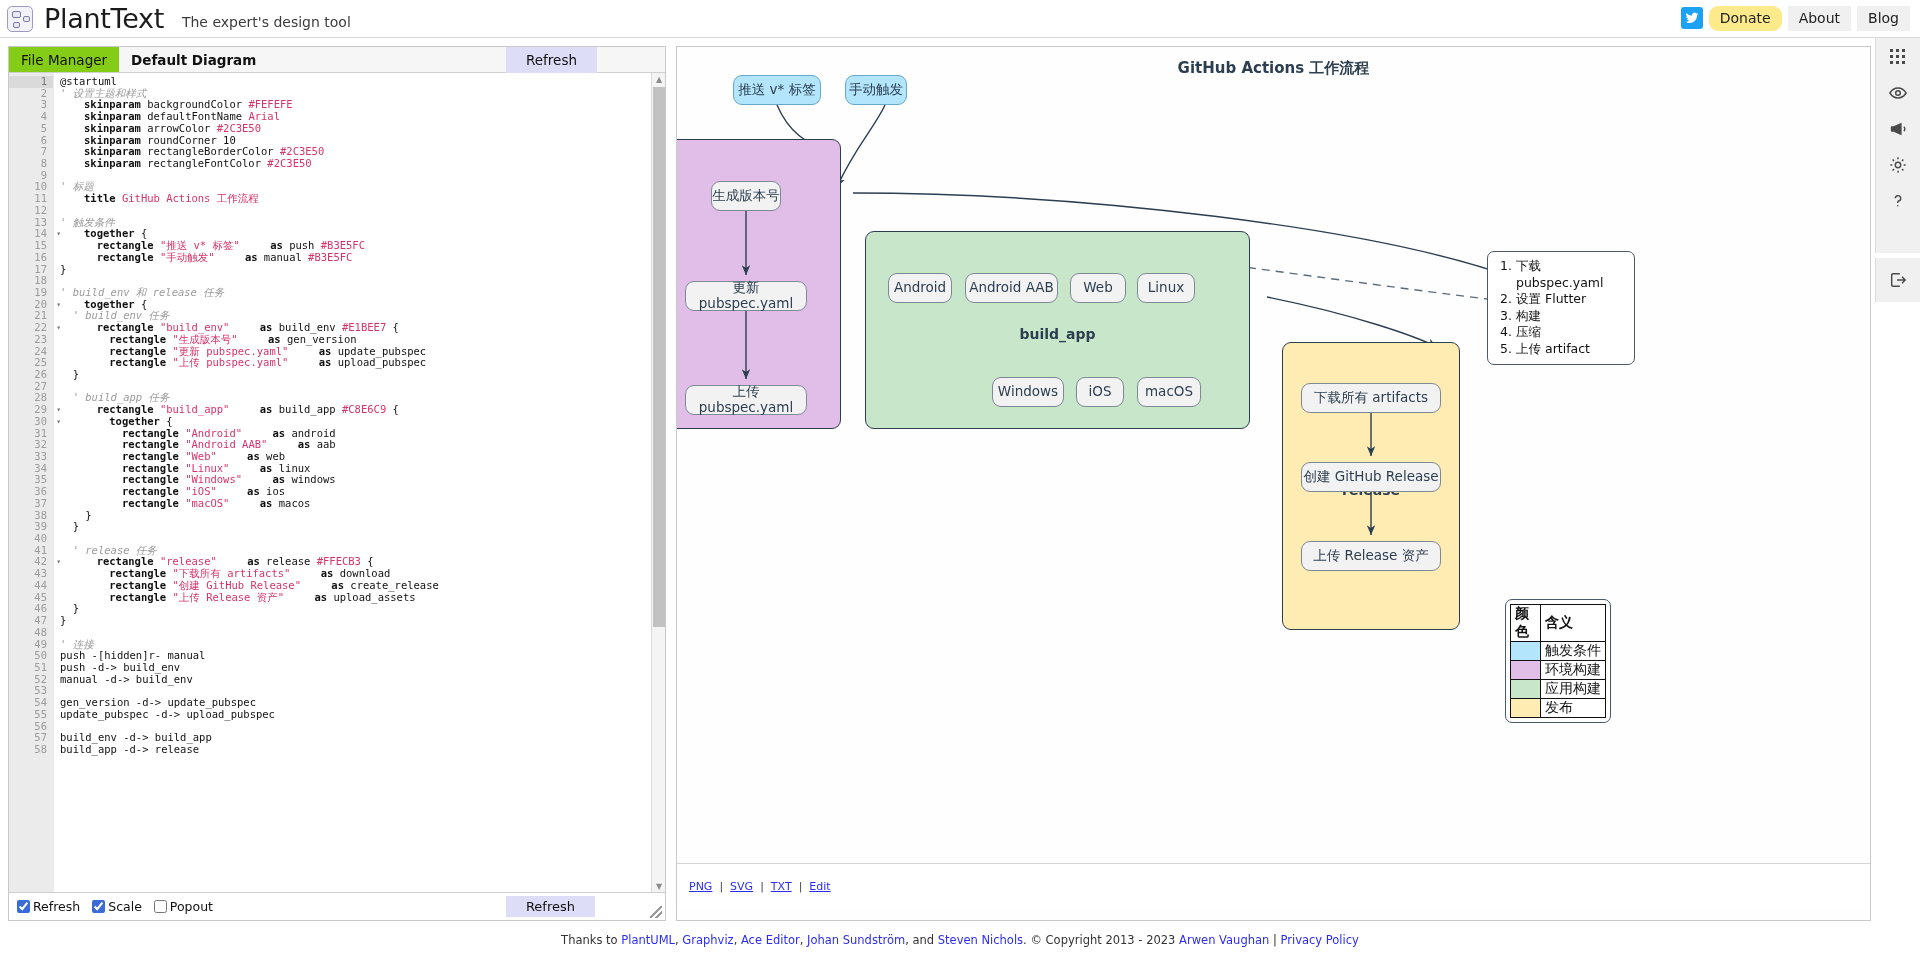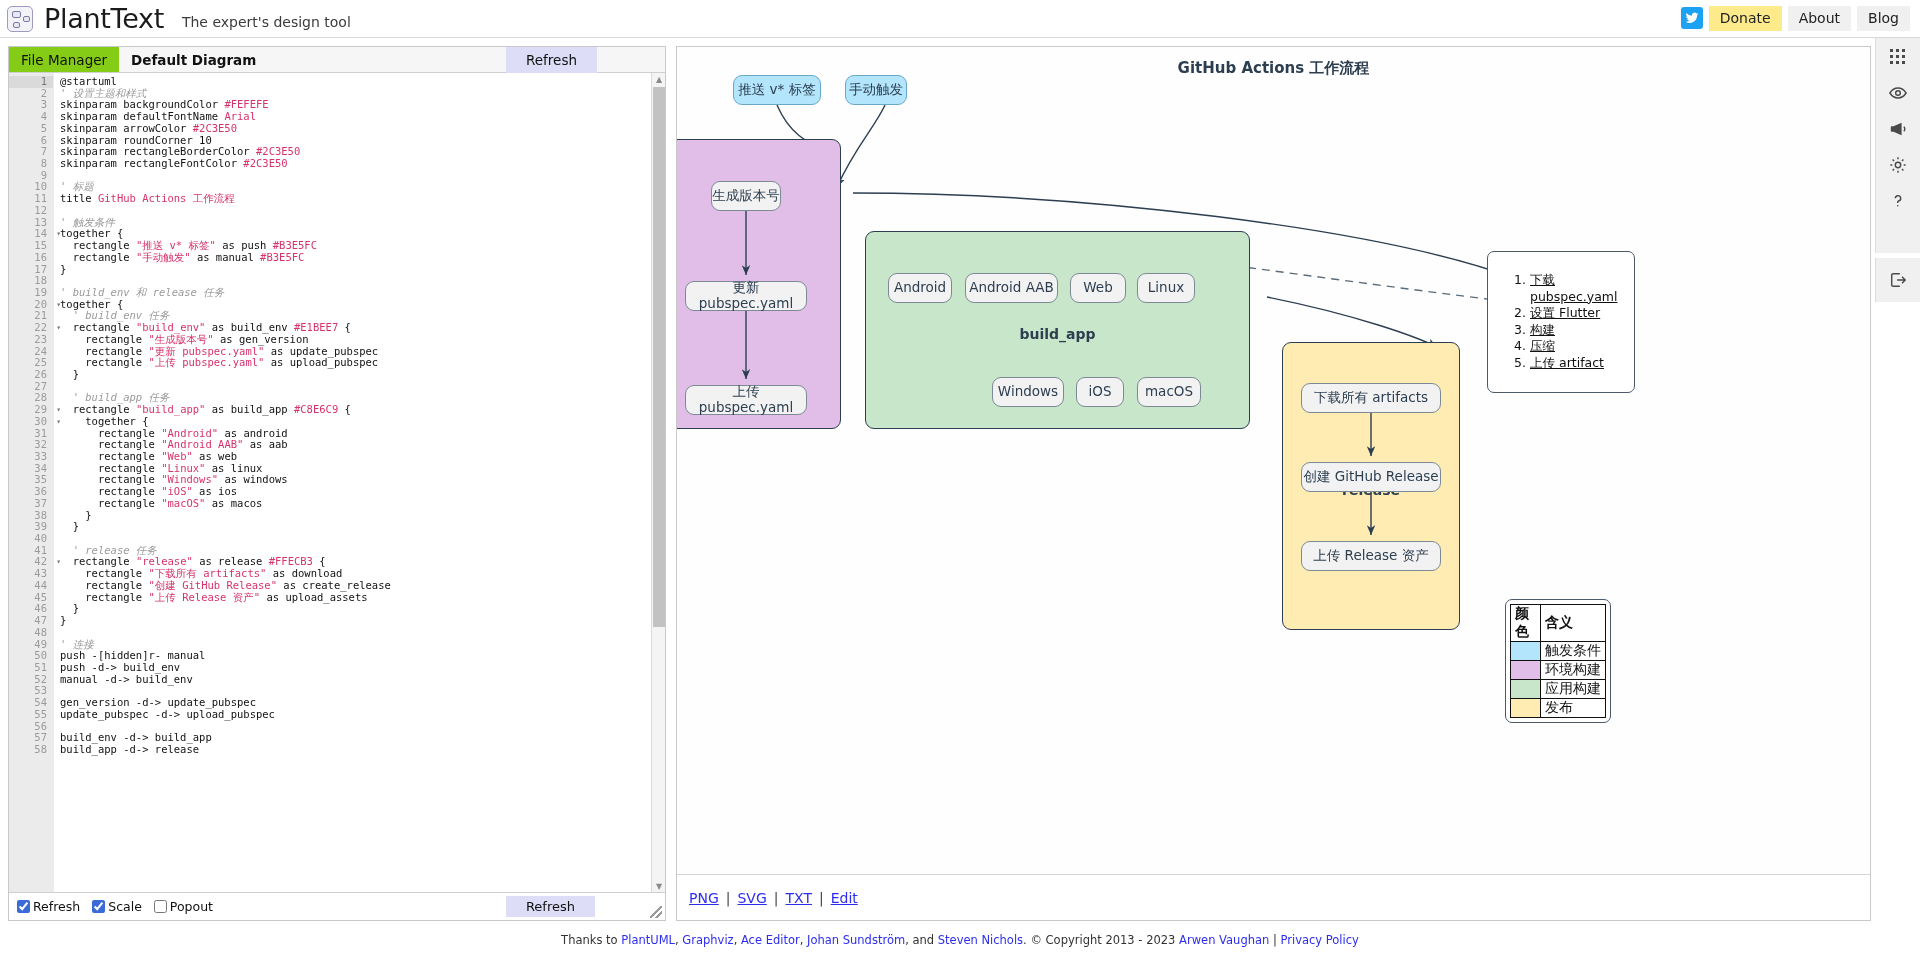--- a/index.html
+++ b/index.html
@@ -39,21 +39,21 @@
   .header-right { margin-left: auto; display: flex; align-items: center; gap: 6px; padding-right: 10px; }
   .twitter-btn {
     width: 22px; height: 22px; background: #1da1f2; border-radius: 3px;
     display: flex; align-items: center; justify-content: center;
   }
   .twitter-btn svg { width: 14px; height: 14px; fill: #fff; }
   .nav-btn {
     font-size: 14px; color: #222; padding: 5px 11px; background: #f0f0f0;
     text-decoration: none; line-height: 1.1;
   }
-  .nav-btn.donate { background: #fdeb8b; }
+  .nav-btn.donate { background: #fdeb8b; border-radius: 9px; }
 
   
   .editor-panel {
     position: absolute; left: 8px; top: 46px; width: 658px; height: 875px;
     border: 1px solid #c9c9c9; background: #fff;
   }
   .editor-tabs {
     height: 26px; background: #f6f6f6; border-bottom: 1px solid #cfcfcf;
     display: flex; align-items: stretch; position: relative;
   }
@@ -84,21 +84,21 @@
     position: absolute; right: -8px; top: 0; color: #777; font-size: 8px;
   }
   .code {
     flex: 1; padding-top: 3px; padding-left: 6px;
     font-family: "DejaVu Sans Mono", monospace; font-size: 10.5px;
     color: #111; white-space: pre; overflow: hidden;
     position: relative;
   }
   .code div { height: 11.73px; line-height: 11.73px; }
   .cm { color: #9a9a9a; font-style: italic; }
-  .kw { font-weight: normal; color: #111; }
+  .kw { font-weight: bold; color: #111; margin-left: 24px; }
   .str { color: #d6336c; }
   .num { color: #d6336c; }
   .editor-scroll {
     position: absolute; right: 0; top: 26px; width: 14px; height: 820px;
     background: #f4f4f4; border-left: 1px solid #dadada;
   }
   .editor-scroll .up, .editor-scroll .down {
     position: absolute; left: 0; width: 14px; height: 13px;
     display:flex; align-items:center; justify-content:center; color:#8b8b8b; font-size:8px;
   }
@@ -127,24 +127,24 @@
       linear-gradient(135deg, transparent 70%, #9a9a9a 70%, #9a9a9a 80%, transparent 80%);
   }
 
   
   .diagram-panel {
     position: absolute; left: 676px; top: 46px; width: 1195px; height: 875px;
     border: 1px solid #c9c9c9; background: #fefefe; overflow: hidden;
   }
   .diagram-canvas { position: absolute; left:0; top:0; width: 1193px; height: 828px; }
   .diagram-links {
-    position: absolute; left: 0; bottom: 0; width: 100%; height: 46px;
+    position: absolute; left: 0; bottom: 11px; width: 100%; height: 46px;
     border-top: 1px solid #d5d5d5; background: #fff;
     display: flex; align-items: center; padding-left: 12px; gap: 7px;
-    font-size: 14px;
+    font-size: 11px;
   }
   .diagram-links a { color: #2d2df0; text-decoration: underline; }
   .diagram-links span.sep { color: #444; }
 
   .dg-title {
     position: absolute; left: 0; top: 12px; width: 100%; text-align: center;
     font-size: 15px; font-weight: bold; color: #2c3e50;
   }
 
   
@@ -162,21 +162,21 @@
   .g-trigger { background: #b3e5fc; border: 1px solid #6aa8c8; }
   .g-env { background: #e1bee7; }
   .g-app { background: #c8e6c9; }
   .g-rel { background: #ffecb3; }
 
   .note {
     position: absolute; background: #fff; border: 1px solid #4a5a68;
     border-radius: 7px; padding: 6px 10px 7px 10px;
     font-size: 12.5px; color: #111; line-height: 1.32;
   }
-  .note ol { margin: 14px; padding-left: 18px; text-decoration: underline; }
+  .note ol { margin: 0; padding-left: 18px; }
 
   .legend {
     position: absolute; background: #fff; border: 1px solid #4a5a68;
     border-radius: 7px; padding: 4px;
   }
   .legend table { border-collapse: collapse; font-size: 14px; color: #111; }
   .legend td, .legend th {
     border: 1px solid #111; padding: 0px 4px; height: 13px; font-weight: normal;
     text-align: left;
   }

